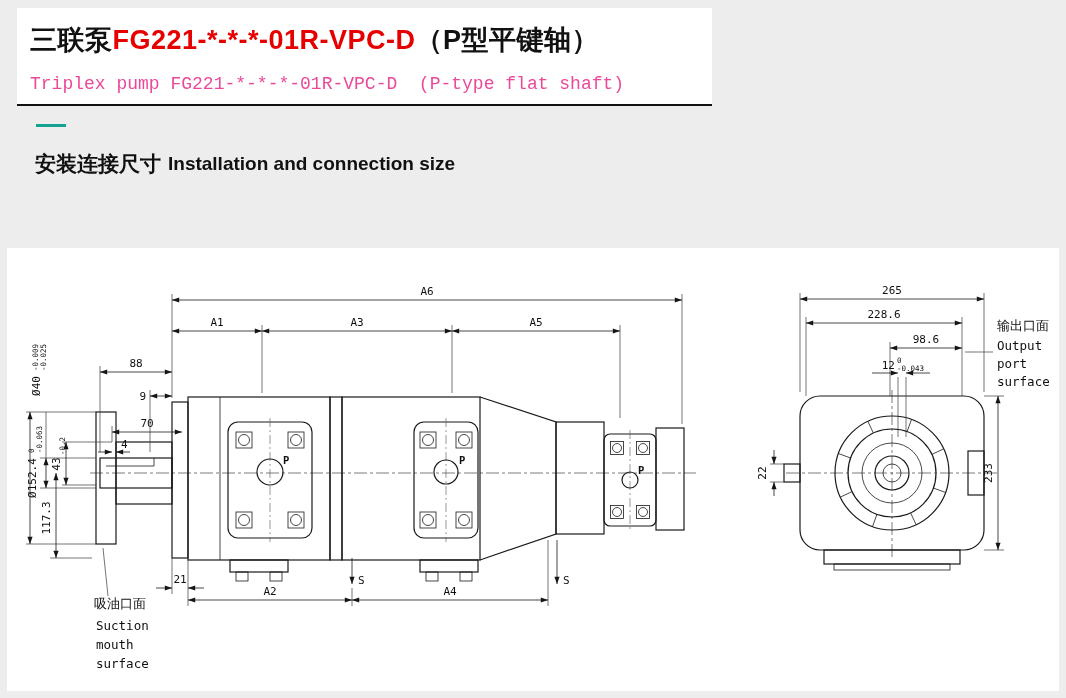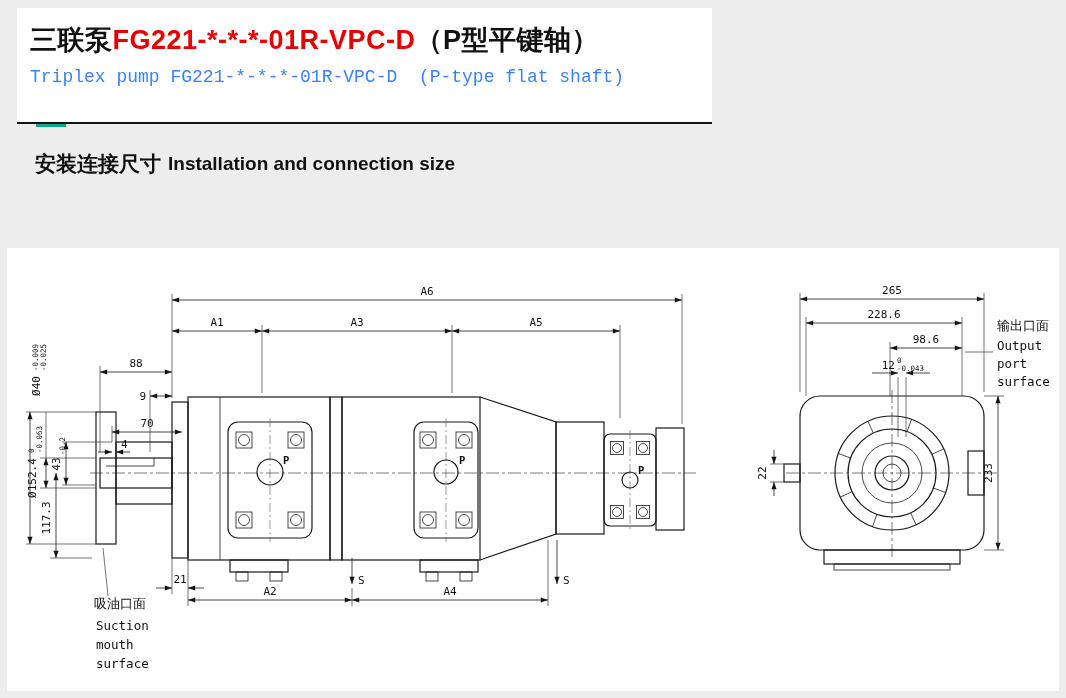--- a/index.html
+++ b/index.html
@@ -1,24 +1,24 @@
 <!DOCTYPE html>
 <html><head>
 <meta charset="utf-8">
 <style>
   html,body{margin:0;padding:0}
   body{width:1066px;height:698px;background:#ededed;position:relative;overflow:hidden;
        font-family:"Liberation Sans",sans-serif;color:#111}
   .panel{position:absolute;background:#ffffff}
   .drawing-panel{left:7px;top:248px;width:1052px;height:443px}
-  .title-box{position:absolute;left:17px;top:8px;width:695px;height:116px;background:#fff;
+  .title-box{position:absolute;left:17px;top:8px;width:695px;height:98px;background:#fff;
              border-bottom:2px solid #111;box-sizing:border-box;padding:14px 0 0 13px}
   .title{font-size:27px;font-weight:bold;letter-spacing:.5px;white-space:nowrap}
   .model{color:#e60000}
-  .subtitle{margin-top:9px;font-family:"Liberation Mono",monospace;font-size:18px;color:#3b82f6;white-space:pre}
+  .subtitle{margin-top:16px;font-family:"Liberation Mono",monospace;font-size:18px;color:#ec4899;white-space:pre}
   .accent-dash{position:absolute;left:36px;top:124px;width:30px;height:3px;background:#14a390}
   .section-heading{position:absolute;left:35px;top:150px;display:flex;align-items:center;gap:7px}
   .h-zh{font-size:21px;font-weight:bold}
   .h-en{font-size:19px;font-weight:bold}
   svg.dwg{position:absolute;left:0;top:0}
   .ln{fill:none;stroke:#1a1a1a;stroke-width:1.2}
   .th{fill:none;stroke:#1a1a1a;stroke-width:.8}
   .ext{fill:none;stroke:#3a3a3a;stroke-width:.7}
   .dim{fill:none;stroke:#1a1a1a;stroke-width:.8}
   .cl{fill:none;stroke:#444;stroke-width:.7;stroke-dasharray:13 3 3 3}

